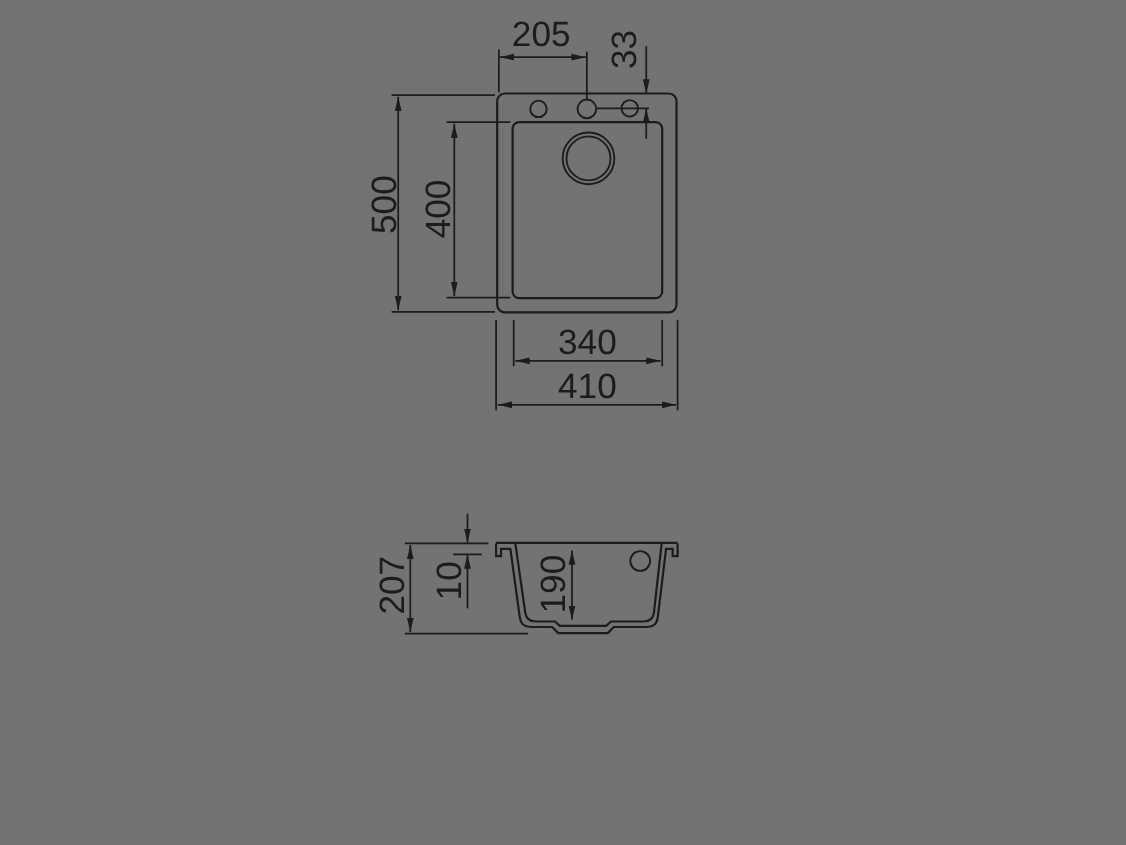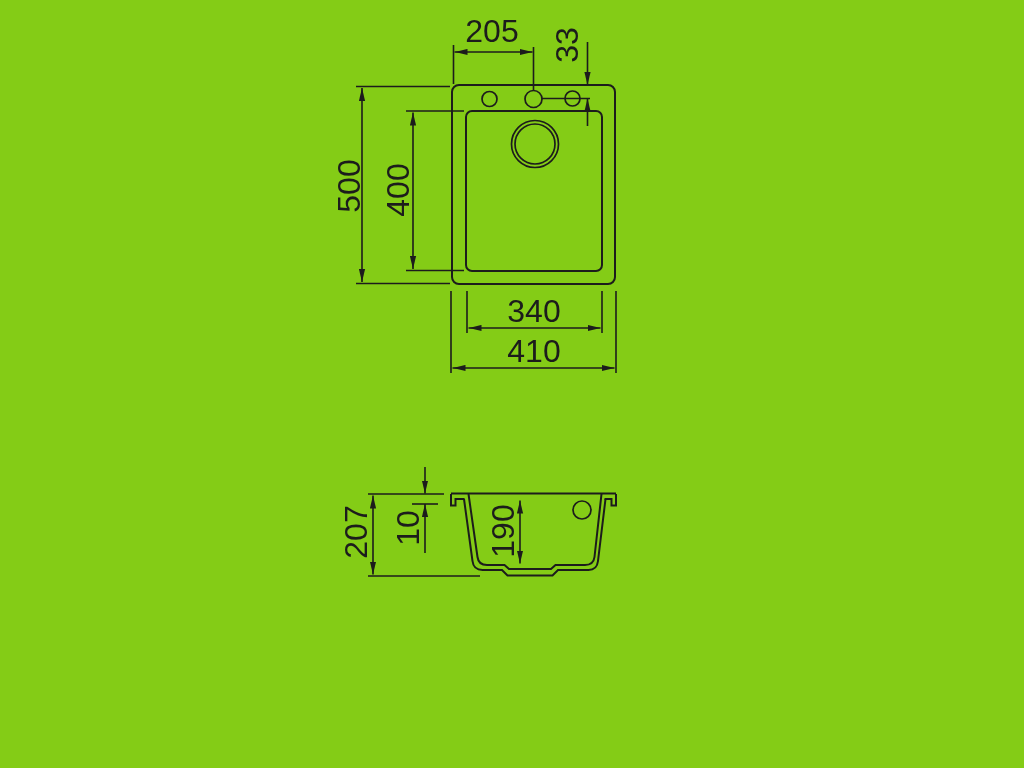--- a/index.html
+++ b/index.html
@@ -7,21 +7,21 @@
     padding: 0;
     width: 1024px;
     height: 768px;
     background: #ffffff;
     font-family: "Liberation Sans", sans-serif;
   }
   .stage {
     position: relative;
     width: 1024px;
     height: 768px;
-    background: #84cc16;
+    background: #737373;
     overflow: hidden;
   }
   svg text {
     font-family: "Liberation Sans", sans-serif;
     font-size: 32px;
     fill: #1c1c1c;
   }
   svg .outline { fill: none; stroke: #1c1c1c; stroke-width: 2; }
   svg .thin    { fill: none; stroke: #1c1c1c; stroke-width: 1.7; }
   svg .dim     { fill: none; stroke: #1c1c1c; stroke-width: 1.6; }

